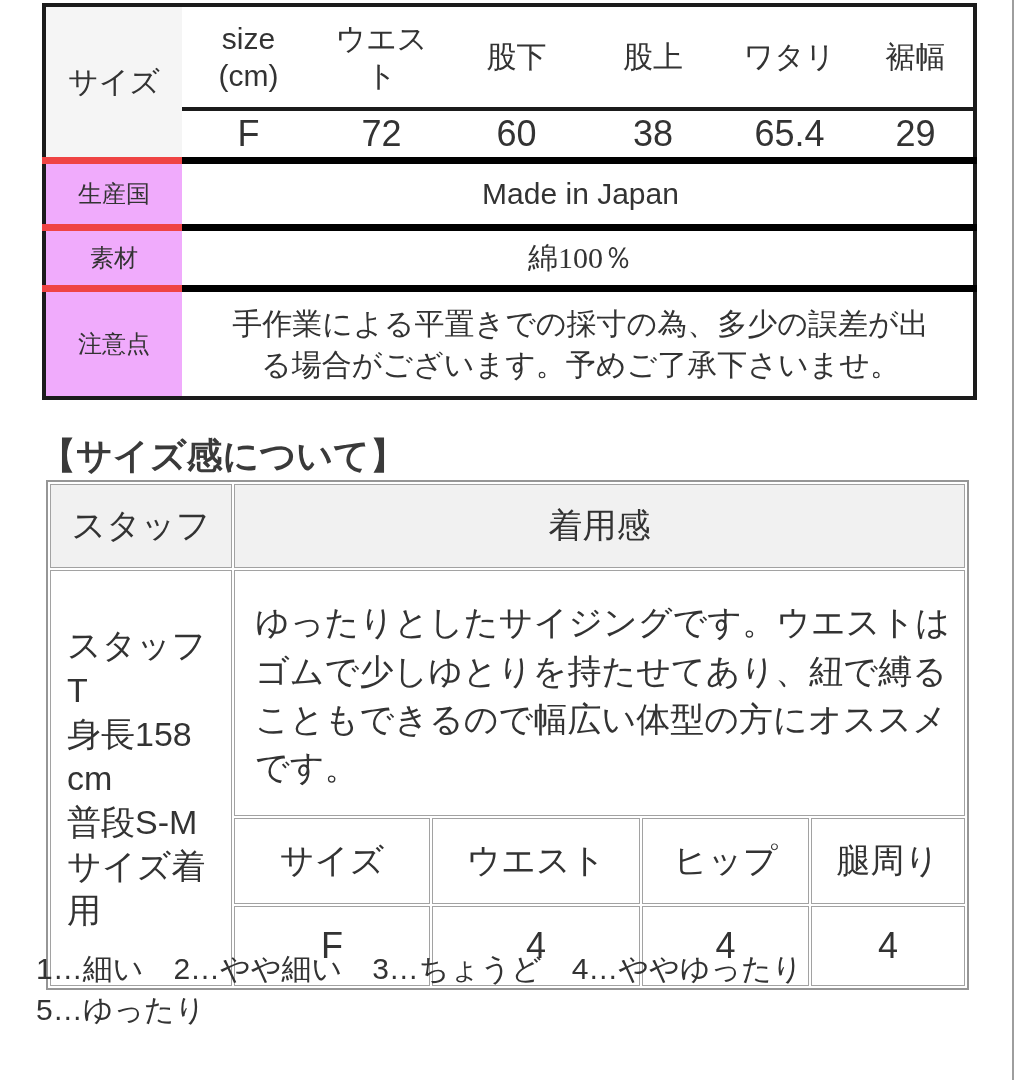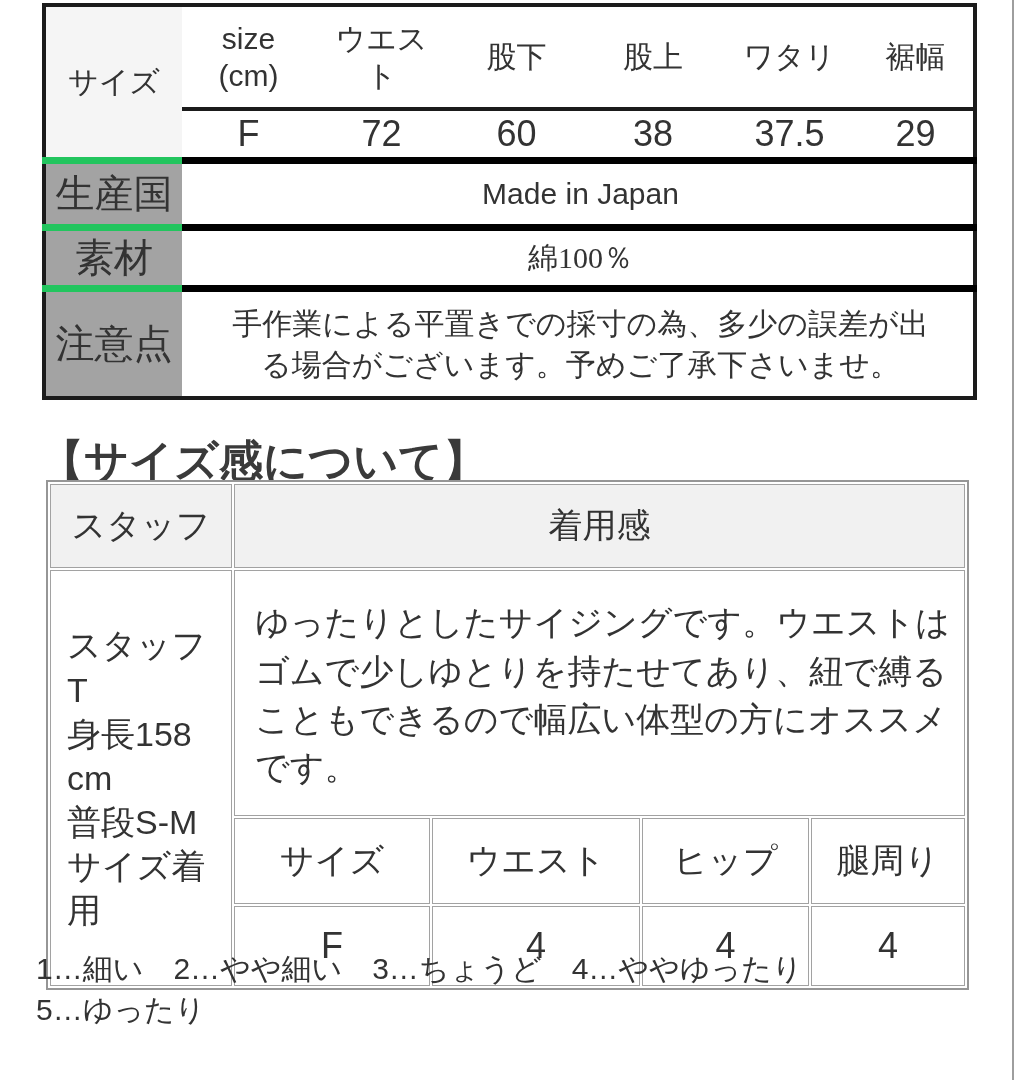--- a/index.html
+++ b/index.html
@@ -24,34 +24,34 @@
   .spec-table .corner{
     background:#f5f5f5;font-size:30px;
   }
   .spec-table .col-hdr{
     height:92px;font-size:30px;line-height:1.25;
     border-bottom:4px solid #1b1b1b;padding:4px 6px;
   }
   .spec-table .col-hdr .wrapbox{display:inline-block;max-width:118px;white-space:pre-line;}
   .spec-table .val-row td{height:46px;font-size:36px;}
   .spec-table .info-row th{
-    background:#a3a3a3;font-size:39px;border-top:7px solid #22c55e;
+    background:#f0abfc;font-size:24px;border-top:7px solid #ef4444;
   }
   .spec-table .info-row td{
     text-align:center;font-size:30px;border-top:7px solid #000000;
     padding:6px 4px 6px 10px;line-height:1.38;white-space:pre-line;
   }
   .spec-table .row-ccountry th,.spec-table .row-ccountry td{height:48px;}
   .spec-table .row-material th,.spec-table .row-material td{height:42px;font-family:Liberation Serif, serif;}
   .spec-table .row-note th,.spec-table .row-note td{height:92px;}
 
   
   .sizefeel-heading{
     position:absolute;left:40px;top:432px;
-    font-size:44px;font-weight:bold;color:#3a3a3a;
+    font-size:36px;font-weight:bold;color:#3a3a3a;
   }
 
   
   .feel-table{
     position:absolute;left:46px;top:480px;width:736px;
     border-collapse:separate;border-spacing:2px;table-layout:fixed;
     border:2px solid #969696;background:#ffffff;
   }
   .feel-table th,.feel-table td{
     border:1px solid #a2a2a2;font-weight:normal;color:#333333;
@@ -97,21 +97,21 @@
       <th class="col-hdr"><span class="wrapbox">股下</span></th>
       <th class="col-hdr"><span class="wrapbox">股上</span></th>
       <th class="col-hdr"><span class="wrapbox">ワタリ</span></th>
       <th class="col-hdr"><span class="wrapbox">裾幅</span></th>
     </tr>
     <tr class="val-row">
       <td>F</td>
       <td>72</td>
       <td>60</td>
       <td>38</td>
-      <td>37.5</td>
+      <td>65.4</td>
       <td>29</td>
     </tr>
     <tr class="info-row row-ccountry">
       <th>生産国</th>
       <td colspan="6">Made in Japan</td>
     </tr>
     <tr class="info-row row-material">
       <th>素材</th>
       <td colspan="6">綿100％</td>
     </tr>

